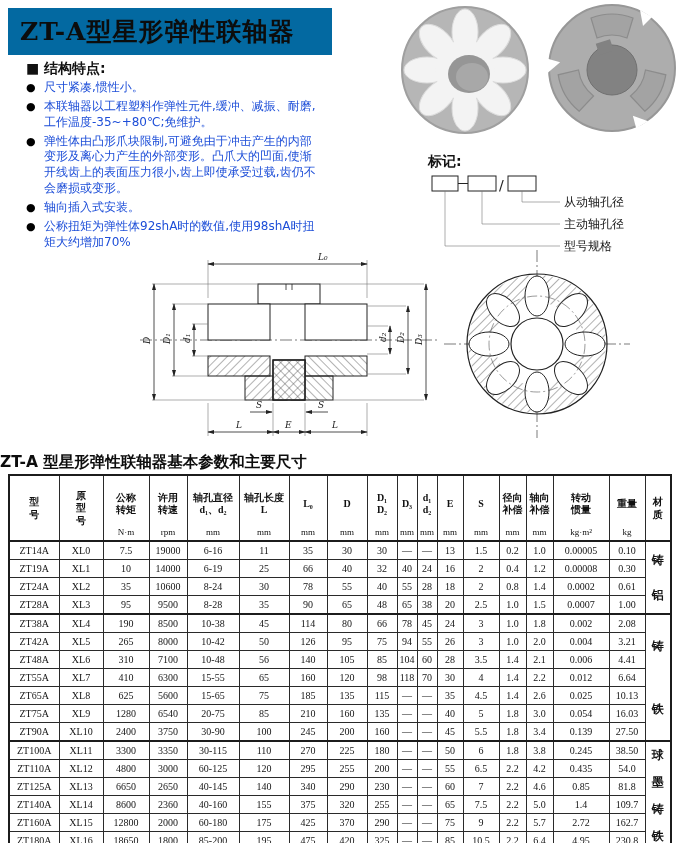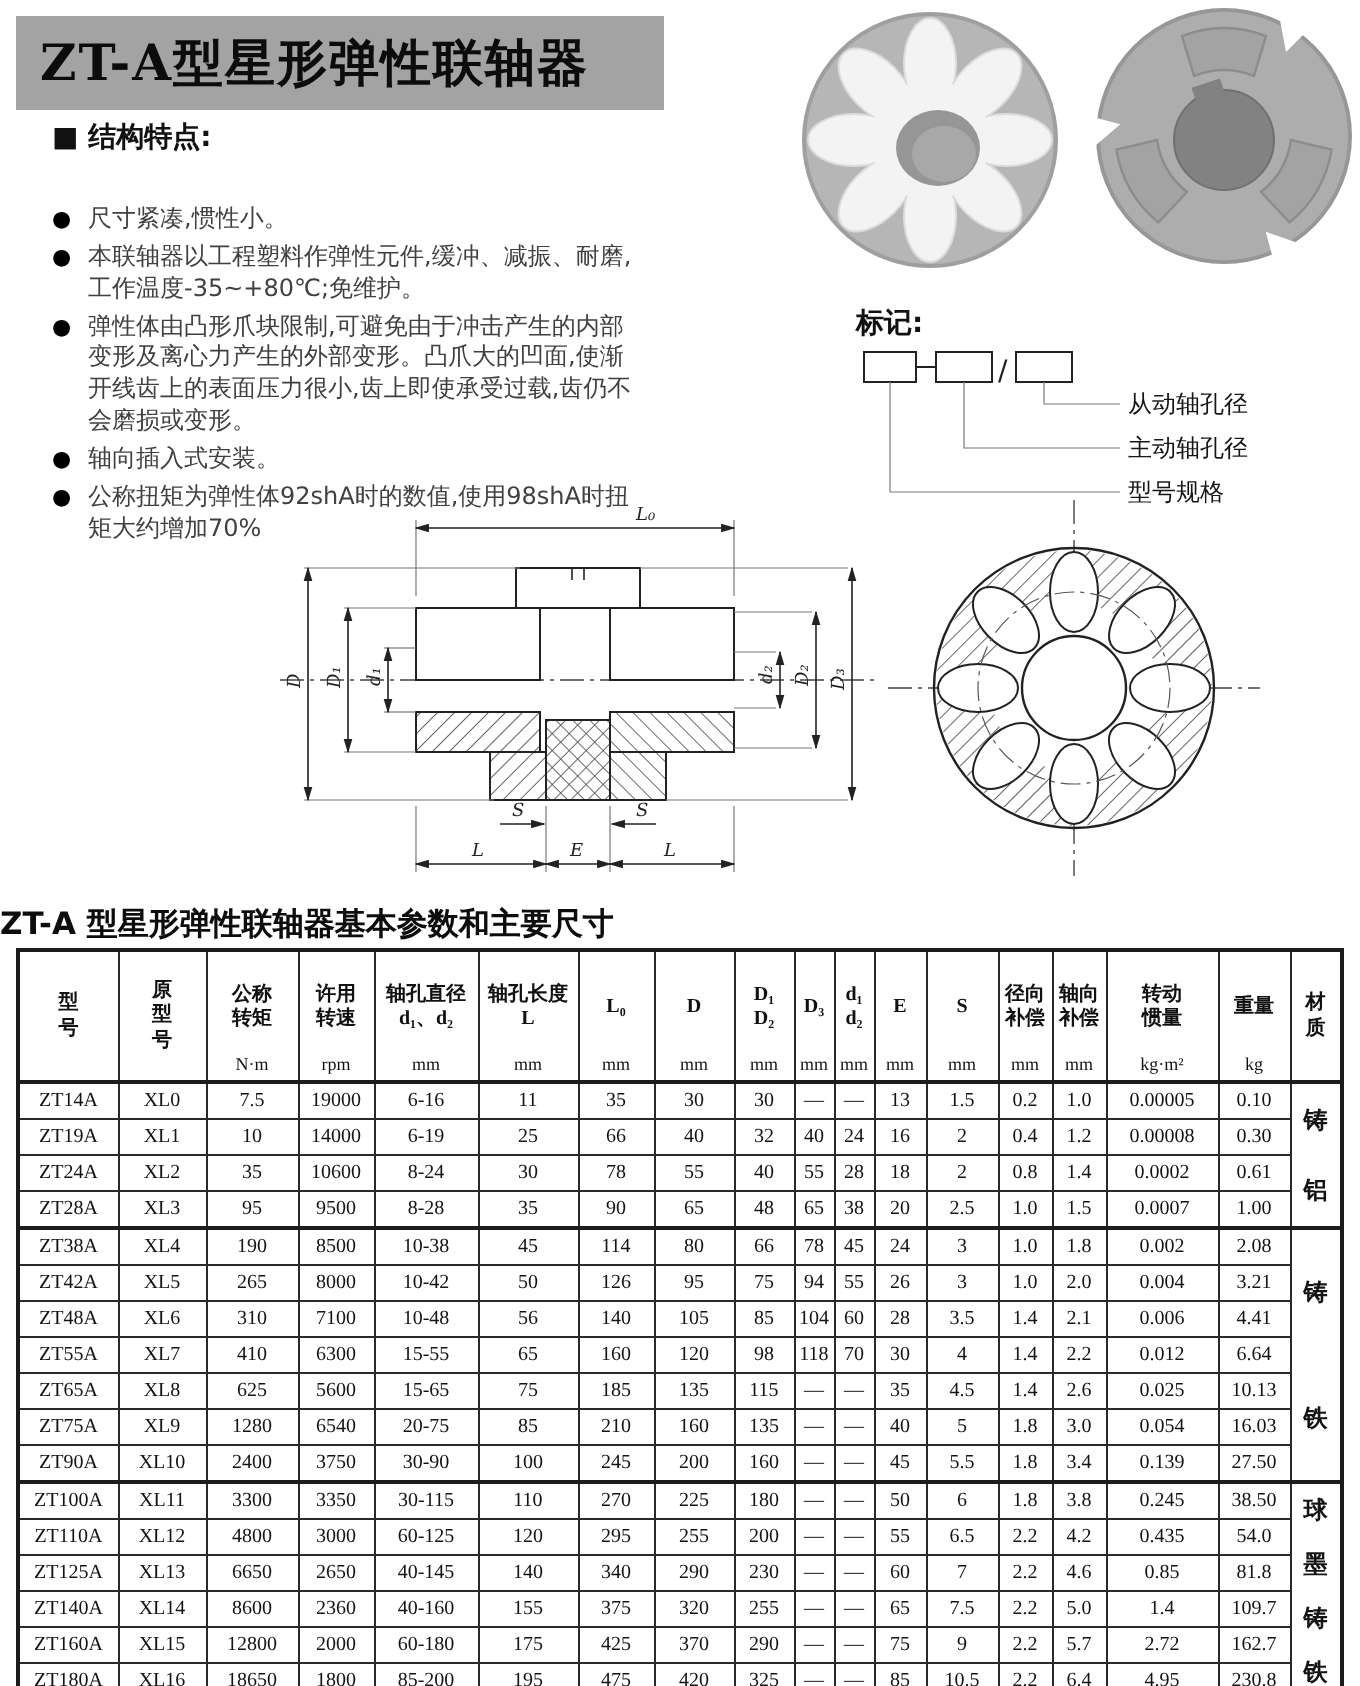--- a/index.html
+++ b/index.html
@@ -1,31 +1,31 @@
 <!DOCTYPE html>
 <html><head>
 <meta charset="utf-8">
 <style>
   html,body{margin:0;padding:0;background:#ffffff;}
   .page{position:relative;width:680px;height:843px;background:#fff;overflow:hidden;
         font-family:"DejaVu Sans",sans-serif;color:#111;}
 
   
-  .banner{position:absolute;left:8px;top:8px;width:324px;height:47px;background:#a3a3a3;
+  .banner{position:absolute;left:8px;top:8px;width:324px;height:47px;background:#0369a1;
           display:flex;align-items:center;padding-left:12px;box-sizing:border-box;}
   .banner h1{margin:0;font-family:"DejaVu Serif","Liberation Serif",serif;
              font-size:25px;font-weight:bold;letter-spacing:1px;color:#0c0c0c;}
 
   
   .features{position:absolute;left:26px;top:60px;width:356px;}
-  .features-heading{font-size:14px;font-weight:bold;margin-bottom:24px;}
+  .features-heading{font-size:14px;font-weight:bold;margin-bottom:2px;}
   ul.features-list{list-style:none;margin:0;padding:0;}
   ul.features-list li{display:flex;margin-bottom:3px;}
   .blt{flex:0 0 18px;font-size:11px;line-height:16px;color:#000;}
-  .ftxt{width:278px;font-size:12px;line-height:1.32;color:#404040;}
+  .ftxt{width:278px;font-size:12px;line-height:1.32;color:#1d4ed8;}
 
   
   svg{position:absolute;overflow:visible;}
   .photo-left{left:393px;top:4px;}
   .photo-right{left:544px;top:2px;}
   .marking{left:420px;top:150px;}
   .section-drawing{left:140px;top:248px;}
   .star-view{left:452px;top:258px;}
   .mk-title{font-size:14px;font-weight:bold;fill:#111;}
   .mk-label{font-size:12px;fill:#161616;}

